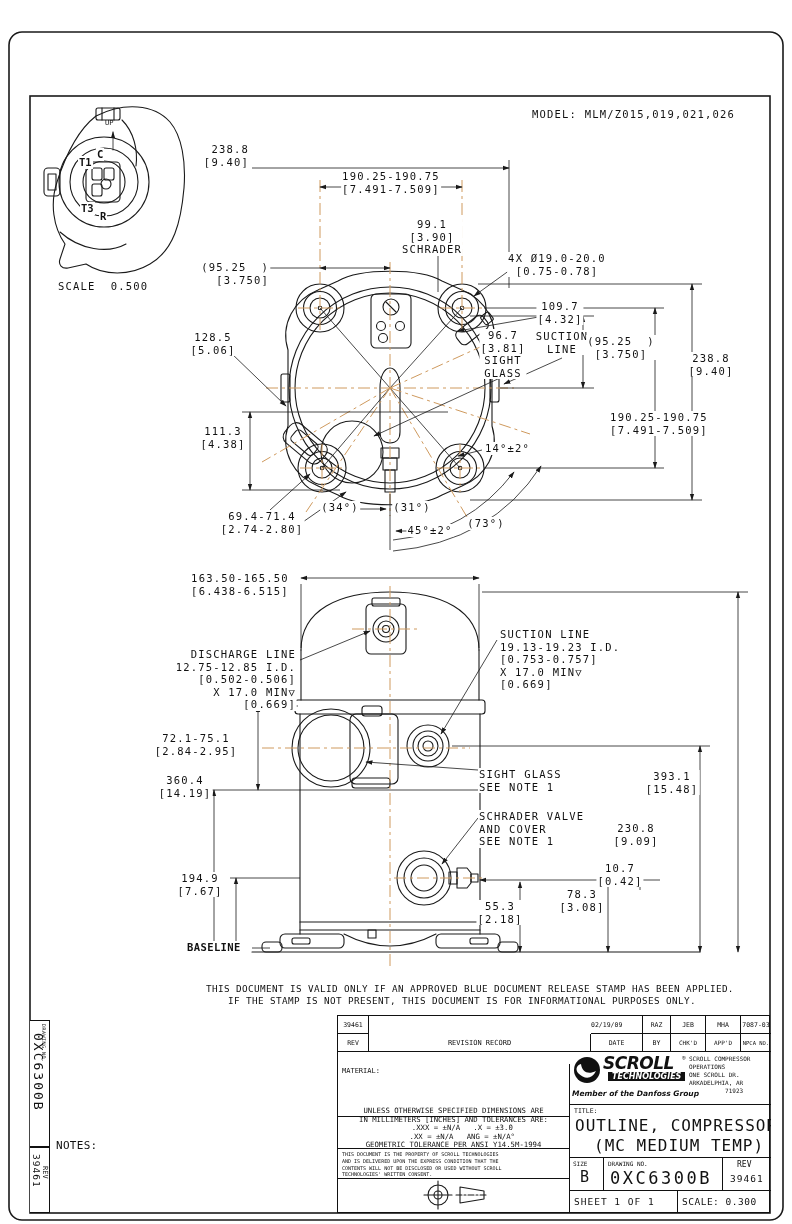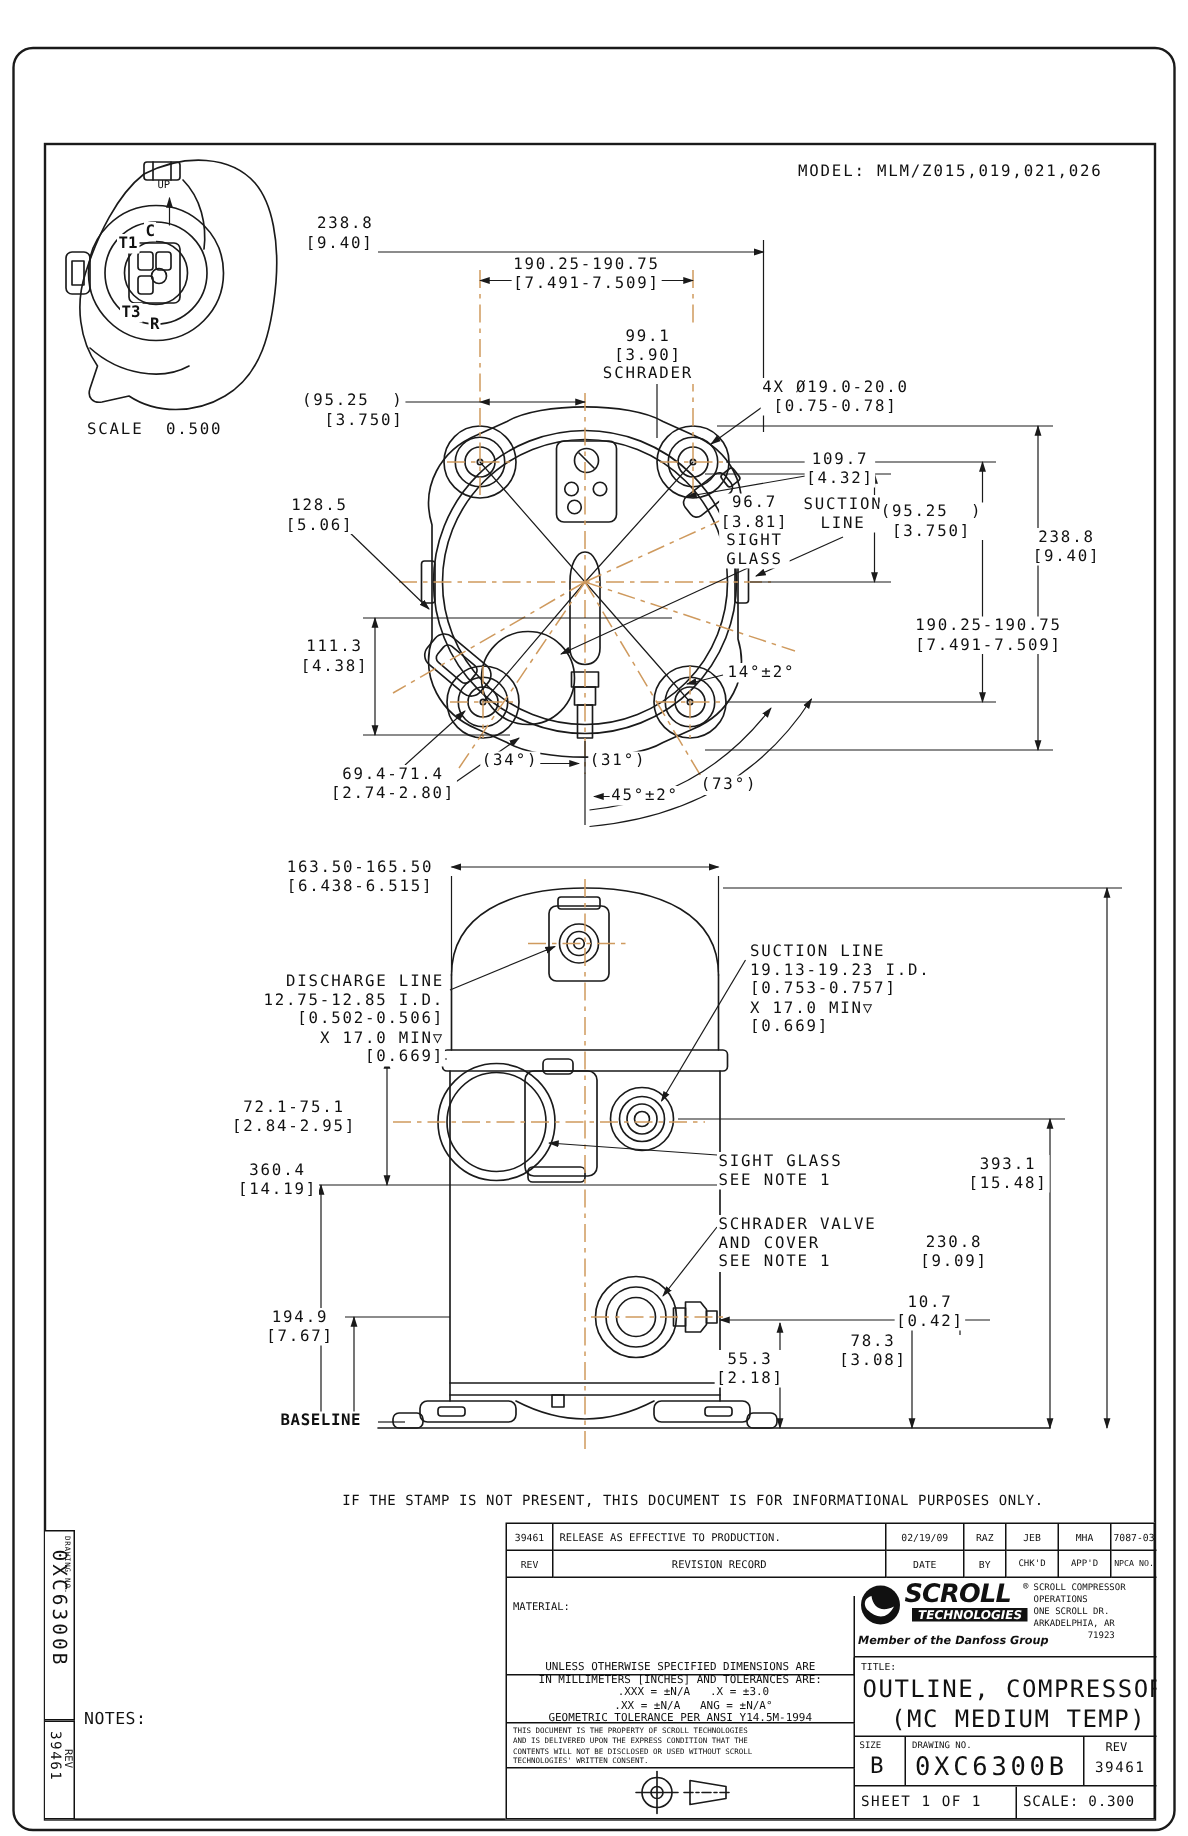--- a/index.html
+++ b/index.html
@@ -316,38 +316,38 @@
 <div class="lbl ctr" style="left:620px;top:862px;">10.7
 [0.42]</div>
 <div class="lbl ctr" style="left:200px;top:872px;">194.9
 [7.67]</div>
 <div class="lbl ctr" style="left:582px;top:888px;">78.3
 [3.08]</div>
 <div class="lbl ctr" style="left:500px;top:900px;">55.3
 [2.18]</div>
 <div class="lbl bold" style="left:186px;top:941px;letter-spacing:0.4px;">BASELINE</div>
 
+<div class="lbl ctr" style="left:470px;top:983px;font-size:9.3px;letter-spacing:0.4px;">THIS DOCUMENT IS VALID ONLY IF AN APPROVED BLUE DOCUMENT RELEASE STAMP HAS BEEN APPLIED.</div>
 <div class="lbl ctr" style="left:462px;top:995px;font-size:9.3px;letter-spacing:0.4px;">IF THE STAMP IS NOT PRESENT, THIS DOCUMENT IS FOR INFORMATIONAL PURPOSES ONLY.</div>
 
 <div class="lbl" style="left:55px;top:1139px;font-size:11px;letter-spacing:0.3px;">NOTES:</div>
 
 <div class="strip" style="left:30px;top:1020px;width:20px;height:127px;">
   <span class="vtext" style="position:absolute;left:11px;top:3px;font-size:5px;letter-spacing:0.5px;">DRAWING NO.</span>
   <span class="vtext" style="position:absolute;left:1px;top:12px;font-size:13px;letter-spacing:2px;">0XC6300B</span>
 </div>
 <div class="strip" style="left:30px;top:1147px;width:20px;height:66px;">
   <span class="vtext" style="position:absolute;left:11px;top:18px;font-size:7px;">REV</span>
   <span class="vtext" style="position:absolute;left:1px;top:6px;font-size:9.5px;letter-spacing:1px;">39461</span>
 </div>
 
 <div class="tb" style="left:337px;top:1015px;width:433px;height:198px;">
 
   <div class="cell br bb" style="left:0;top:0;width:31px;height:18px;font-size:6.5px;text-align:center;line-height:18px;">39461</div>
-  <div class="cell br bb" style="left:31px;top:0;width:222px;height:18px;font-size:7px;padding:5px 0 0 4px;">RELEASE AS EFFECTIVE TO PRODUCTION.</div>
-  <div class="cell br bb" style="left:253px;top:0;width:52px;height:18px;font-size:6.5px;text-align:center;line-height:18px;">02/19/09</div>
+  <div class="cell br bb" style="left:253px;top:0;width:52px;height:18px;font-size:6.5px;text-align:left;line-height:18px;">02/19/09</div>
   <div class="cell br bb" style="left:305px;top:0;width:28px;height:18px;font-size:6.5px;text-align:center;line-height:18px;">RAZ</div>
   <div class="cell br bb" style="left:333px;top:0;width:35px;height:18px;font-size:6.5px;text-align:center;line-height:18px;">JEB</div>
   <div class="cell br bb" style="left:368px;top:0;width:35px;height:18px;font-size:6.5px;text-align:center;line-height:18px;">MHA</div>
   <div class="cell bb" style="left:403px;top:0;width:30px;height:18px;font-size:6.5px;text-align:center;line-height:18px;">7087-03</div>
 
   <div class="cell br bb" style="left:0;top:18px;width:31px;height:18px;font-size:6.5px;text-align:center;line-height:18px;">REV</div>
   <div class="cell br bb" style="left:31px;top:18px;width:222px;height:18px;font-size:7px;text-align:center;line-height:18px;">REVISION RECORD</div>
   <div class="cell br bb" style="left:253px;top:18px;width:52px;height:18px;font-size:6.5px;text-align:center;line-height:18px;">DATE</div>
   <div class="cell br bb" style="left:305px;top:18px;width:28px;height:18px;font-size:6.5px;text-align:center;line-height:18px;">BY</div>
   <div class="cell br bb" style="left:333px;top:18px;width:35px;height:18px;font-size:6px;text-align:center;line-height:18px;">CHK'D</div>

